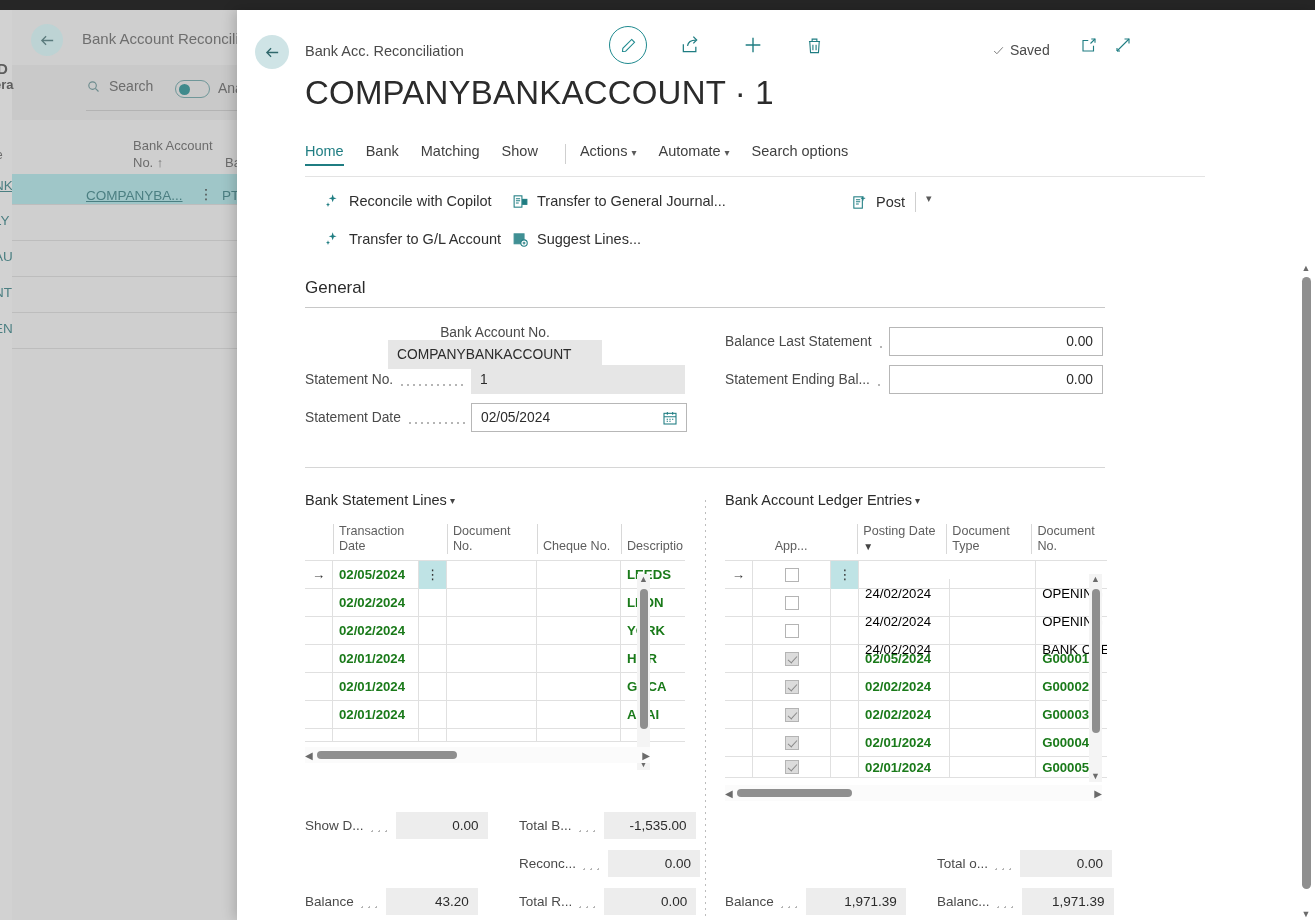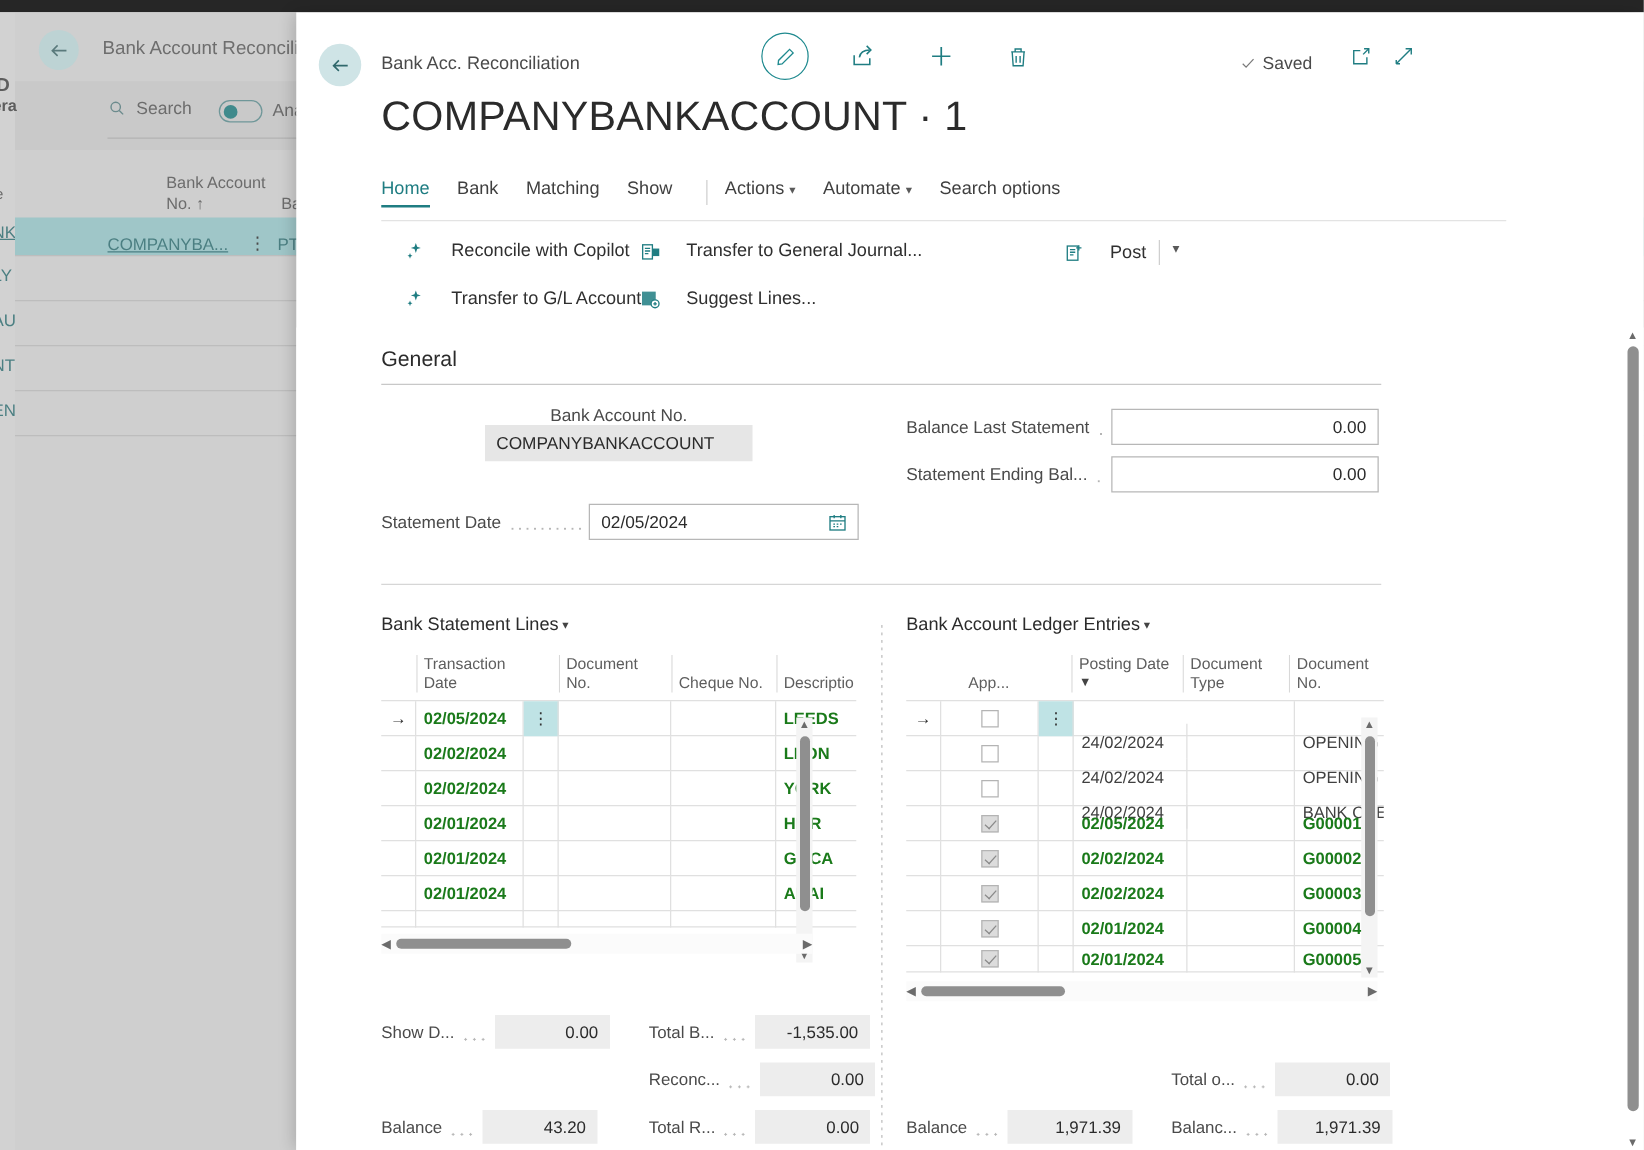--- a/index.html
+++ b/index.html
@@ -175,21 +175,21 @@
     width: 1px; height: 20px; background: #cfcfcf; margin: 1px 14px 0 5px;
   }
   .rtab .chev { font-size: 10px; margin-left: 4px; color: #5a5a5a; }
   .ribbon-line {
     position: absolute; top: 166px; left: 68px; width: 900px; height: 1px;
     background: #e3e3e3;
   }
 
   .ribbon-body { position: absolute; top: 175px; left: 68px; width: 900px; height: 76px; }
   .rbtn {
-    position: absolute; display: flex; align-items: center; gap: 20px;
+    position: absolute; display: flex; align-items: center; gap: 8px;
     font-size: 14.5px; color: #2f2f2f; cursor: pointer; white-space: nowrap;
   }
   .rbtn .gi { width: 18px; height: 18px; display: flex; align-items: center; justify-content: center; }
   .post-split {
     position: absolute; top: 7px; left: 545px;
     display: flex; gap: 10px;
   }
   .post-div { width: 1px; height: 20px; background: #cfcfcf; }
   .chev-d { font-size: 11px; color: #5a5a5a; }
 
@@ -253,21 +253,21 @@
   .trow { display: flex; height: 28px; align-items: center; border-top: 1px solid #e0e0e0; }
   .trow:last-child { border-bottom: 1px solid #e0e0e0; }
   .td {
     padding: 0 6px; white-space: nowrap; overflow: hidden;
     height: 28px; display: flex; align-items: center;
     border-right: 1px solid #e0e0e0;
     font-size: 13.2px;
   }
   .td.first { border-left: 1px solid #e0e0e0; }
   .td.green { color: #1a7a1a; font-weight: bold; }
-  .td.dark { color: #404040; margin-top: 37px; }
+  .td.dark { color: #000000; margin-top: 37px; }
   .td.arrow { justify-content: center; color: #333; border-right: 1px solid #e0e0e0; }
   .td.kebab { justify-content: center; color: #333; letter-spacing: 0; }
   .td.kebab.sel { background: #bfe3e5; }
   .td.nb { border-right: none; }
 
   .cb {
     width: 14px; height: 14px; border: 1px solid #b4b4b4; background: #fff;
     display: inline-block; position: relative;
   }
   .cb.on { background: #dcdcdc; border-color: #b4b4b4; }
@@ -535,20 +535,25 @@
     <div class="content-inner">
 
       <div class="sect-title">General</div>
       <div class="sect-rule"></div>
 
       <div class="fld" style="top:63px; left:68px; width:380px;flex-direction:column;">
         <span class="fld-lbl">Bank Account No.</span>
         <span class="dots"></span>
         <span class="fld-in gray" style="width:214px;">COMPANYBANKACCOUNT</span>
       </div>
+      <div class="fld" style="top:103px; left:68px; width:380px;">
+        <span class="fld-lbl">Statement No.</span>
+        <span class="dots"></span>
+        <span class="fld-in gray" style="width:214px;">1</span>
+      </div>
       <div class="fld" style="top:141px; left:68px; width:382px;">
         <span class="fld-lbl">Statement Date</span>
         <span class="dots"></span>
         <span class="fld-in box" style="width:216px; position:relative;">
           <span>02/05/2024</span>
           <span class="cal-ico">
             <svg viewBox="0 0 24 24" width="16" height="16" fill="none" stroke="#1f7d82" stroke-width="1.6">
                 <rect x="3" y="5" width="18" height="16"></rect>
                 <path d="M3 10h18M8 3v4M16 3v4"></path>
                 <path d="M7 14h2M11 14h2M15 14h2M7 17h2M11 17h2"></path>

